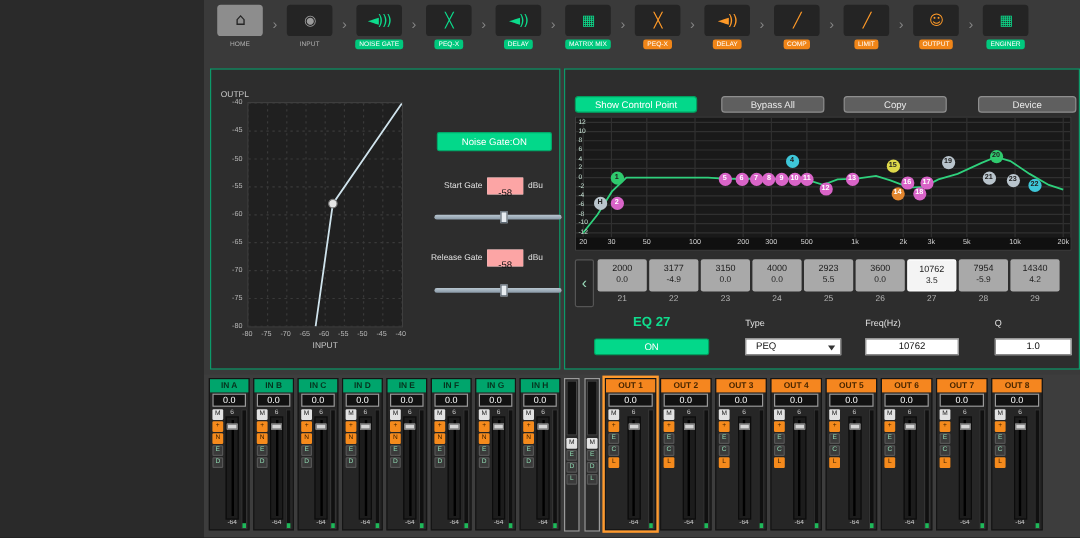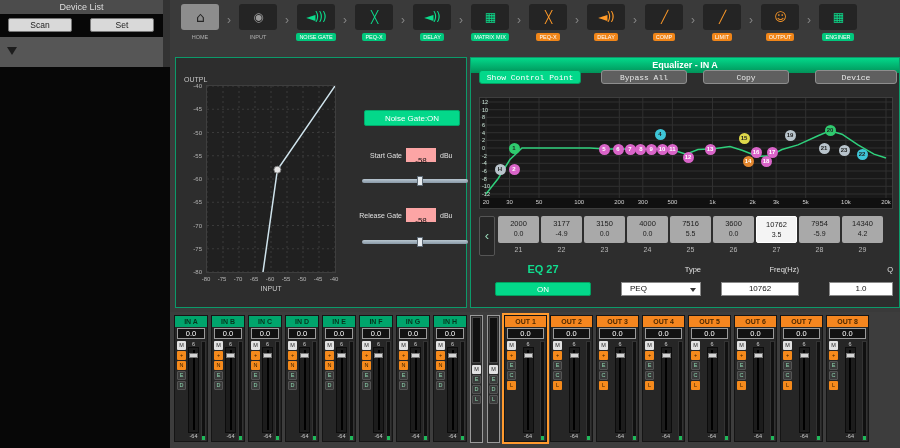--- a/index.html
+++ b/index.html
@@ -55,21 +55,21 @@
 .ng-row .unit{font-size:7px;color:#e0e0e0}
 .row-start{left:180px;top:90px}
 .row-release{left:180px;top:150px}
 .h-slider{position:absolute;width:106px;height:4px;background:linear-gradient(#b8c6d0,#8898a6);border-radius:2px;cursor:pointer}
 .sl1{left:186px;top:121px}
 .sl2{left:186px;top:182px}
 .h-handle{position:absolute;top:-3px;width:6px;height:10px;background:#e8edf1;border:1px solid #5f6b76}
 
 
 .eq{left:300px;top:57px;width:430px;height:251px}
-.eq-btn{position:absolute;top:12px;height:14px;border-radius:3px;font-size:8px;font-family:Liberation Mono, monospace;cursor:pointer}
+.eq-btn{position:absolute;top:22px;height:14px;border-radius:3px;font-size:8px;font-family:Liberation Sans, sans-serif;cursor:pointer}
 .eq-show{left:8px;width:102px;background:#03d88a;border:1px solid #02a060;color:#fff}
 .eq-gray{background:#5f5f5f;border:1px solid #8e8e8e;color:#e8e8e8}
 .eq-bypass{left:130px;width:86px}
 .eq-copy{left:232px;width:86px}
 .eq-paste{left:344px;width:82px}
 .eq-graph{position:absolute;left:8px;top:39px;width:414px;height:112px;background:#191919;border:1px solid #3e3e3e}
 .eq-svg-holder{position:absolute;left:0;top:0;width:412px;height:100px}
 .egrid{stroke:#303030;stroke-width:1}
 .eq-curve{fill:none;stroke:#2fd07c;stroke-width:1.5}
 .eq-yticks span{position:absolute;left:2px;font-size:5.5px;color:#cde8da;line-height:6px}
@@ -81,21 +81,21 @@
 .band-prev{position:absolute;left:8px;top:158px;width:16px;height:40px;background:#262626;border:1px solid #555;color:#9adbba;font-size:13px;line-height:38px;text-align:center;border-radius:2px;cursor:pointer}
 .band-row{position:absolute;left:27px;top:158px;display:flex;gap:2px}
 .band{width:41px}
 .band-btn{height:27px;background:#a9a9a9;border-radius:2px;text-align:center;padding-top:2px;cursor:pointer}
 .band-btn.sel{background:#f4f4f4;border:1px solid #fff}
 .band-freq{font-size:7.5px;color:#1c1c1c;line-height:11px}
 .band-gain{font-size:7px;color:#1c1c1c;line-height:10px}
 .band-num{font-size:7px;color:#b8b8b8;text-align:center;margin-top:3px}
 .eq-sel-label{position:absolute;left:24px;top:205px;width:96px;text-align:center;color:#10dd8e;font-size:11px;font-weight:bold}
 .eq-on{position:absolute;left:24px;top:224px;width:96px;height:14px;background:#03d88a;border:1px solid #02a060;border-radius:2px;color:#fff;font-size:8px;font-family:inherit;cursor:pointer}
-.fld-label{position:absolute;top:207px;font-size:7.5px;color:#e0e0e0;text-align:right}
+.fld-label{position:absolute;top:207px;font-size:7.5px;color:#e0e0e0;text-align:left}
 .lb-type{left:150px;width:80px}
 .lb-freq{left:250px;width:78px}
 .lb-q{left:358px;width:64px}
 .fld{position:absolute;top:224px;height:14px;background:#fff;border:1px solid #8a8a8a;color:#111;font-size:8px;line-height:12px;text-align:center}
 .fld-type{left:150px;width:80px;text-align:left;padding-left:8px;cursor:pointer}
 .fld-freq{left:250px;width:78px}
 .fld-q{left:358px;width:64px}
 .dd-caret{position:absolute;right:4px;top:5px;width:0;height:0;border-left:3.5px solid transparent;border-right:3.5px solid transparent;border-top:4px solid #333}
 
 
@@ -123,29 +123,20 @@
 .meterbar{width:5px;height:100px;background:#101010;border:1px solid #333;position:relative;margin-left:1px}
 .mfill{position:absolute;bottom:0;left:0;right:0;height:4px;background:#1fb85a}
 .bus-strip{flex:none;width:13px;height:128px;margin-right:4px;background:#2a2a2a;border:1px solid #9a9a9a;padding:1px;display:flex;flex-direction:column;align-items:center}
 .bus-meter{width:9px;height:46px;background:#101010;border:1px solid #444;margin-bottom:2px}
 </style>
 </head>
 <body>
 
 <div class="screen">
 
-  <div class="sidebar">
-    <div class="sb-title">Device List</div>
-    <div class="sb-scroll"></div>
-    <button class="sb-btn scan">Scan</button>
-    <button class="sb-btn set">Set</button>
-    <div class="sb-tree">
-      <span class="tri"></span>
-    </div>
-  </div>
 
   <div class="main">
 
     <div class="toolbar">
         <div class="tb-item st-plain home-item">
       <div class="tb-icon">⌂</div>
       <div class="tb-label">HOME</div>
         </div>
         <div class="tb-sep">›</div>
         <div class="tb-item st-plain">
@@ -264,23 +255,20 @@
         <span class="lbl">Release Gate</span>
         <span class="valbox">-58</span>
         <span class="unit">dBu</span>
       </div>
       <div class="h-slider sl2">
           <div class="h-handle" style="left: calc(55% - 3px);"></div>
         </div>
     </div>
 
     <div class="panel eq">
-      <div class="panel-title">
-        <span>Equalizer - IN A</span>
-      </div>
       <button class="eq-btn eq-show">Show Control Point</button>
       <button class="eq-btn eq-gray eq-bypass">Bypass All</button>
       <button class="eq-btn eq-gray eq-copy">Copy</button>
       <button class="eq-btn eq-gray eq-paste">Device</button>
       <div class="eq-graph">
         <div class="eq-svg-holder"><svg width="412" height="100">
               <line x1="0" y1="4.0" x2="412" y2="4.0" class="egrid"></line>
               <line x1="0" y1="11.7" x2="412" y2="11.7" class="egrid"></line>
               <line x1="0" y1="19.3" x2="412" y2="19.3" class="egrid"></line>
               <line x1="0" y1="27.0" x2="412" y2="27.0" class="egrid"></line>
@@ -389,21 +377,21 @@
           </div>
           <div class="band">
     <div class="band-btn">
       <div class="band-freq">4000</div>
       <div class="band-gain">0.0</div>
     </div>
     <div class="band-num">24</div>
           </div>
           <div class="band">
     <div class="band-btn">
-      <div class="band-freq">7516</div>
+      <div class="band-freq">2923</div>
       <div class="band-gain">5.5</div>
     </div>
     <div class="band-num">25</div>
           </div>
           <div class="band">
     <div class="band-btn">
       <div class="band-freq">3600</div>
       <div class="band-gain">0.0</div>
     </div>
     <div class="band-num">26</div>

